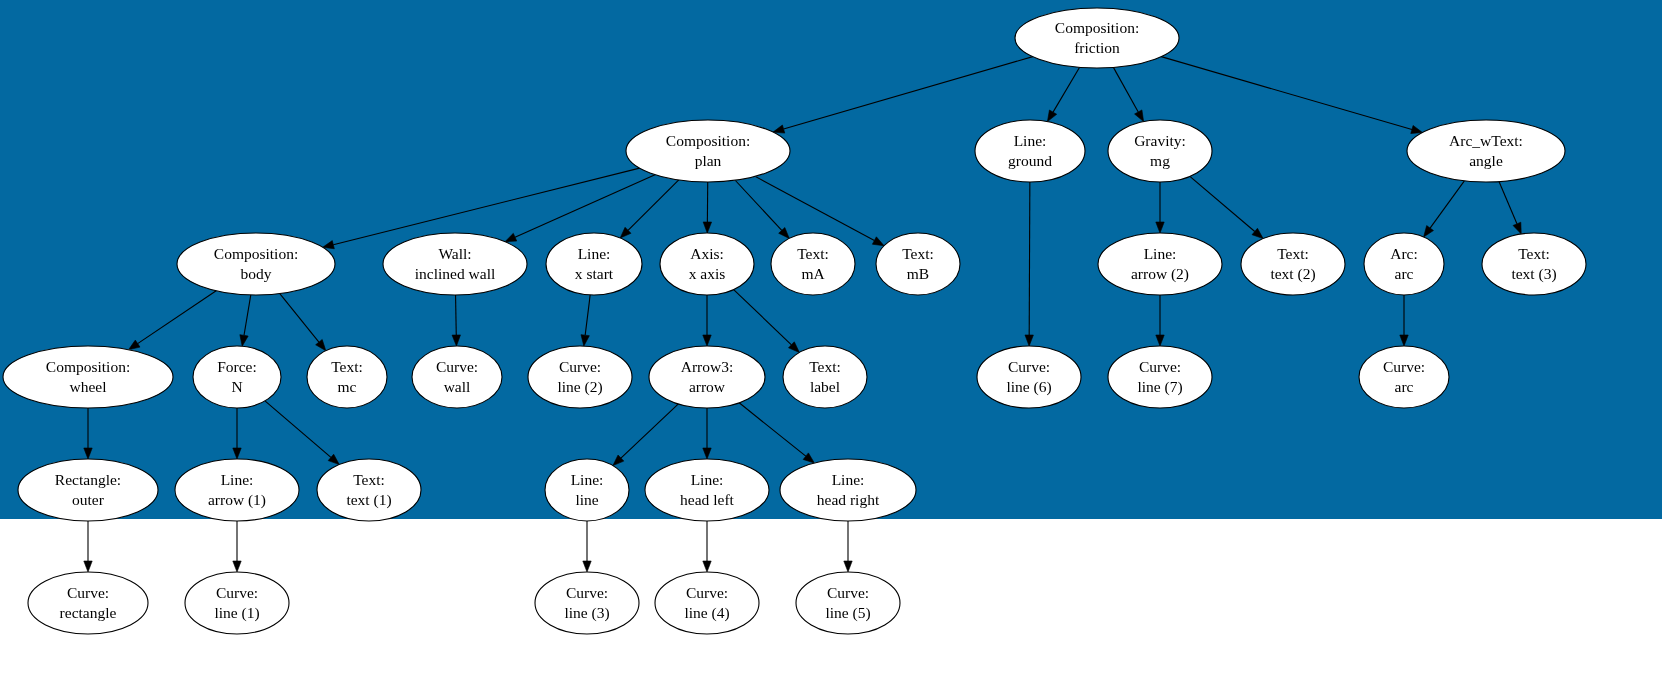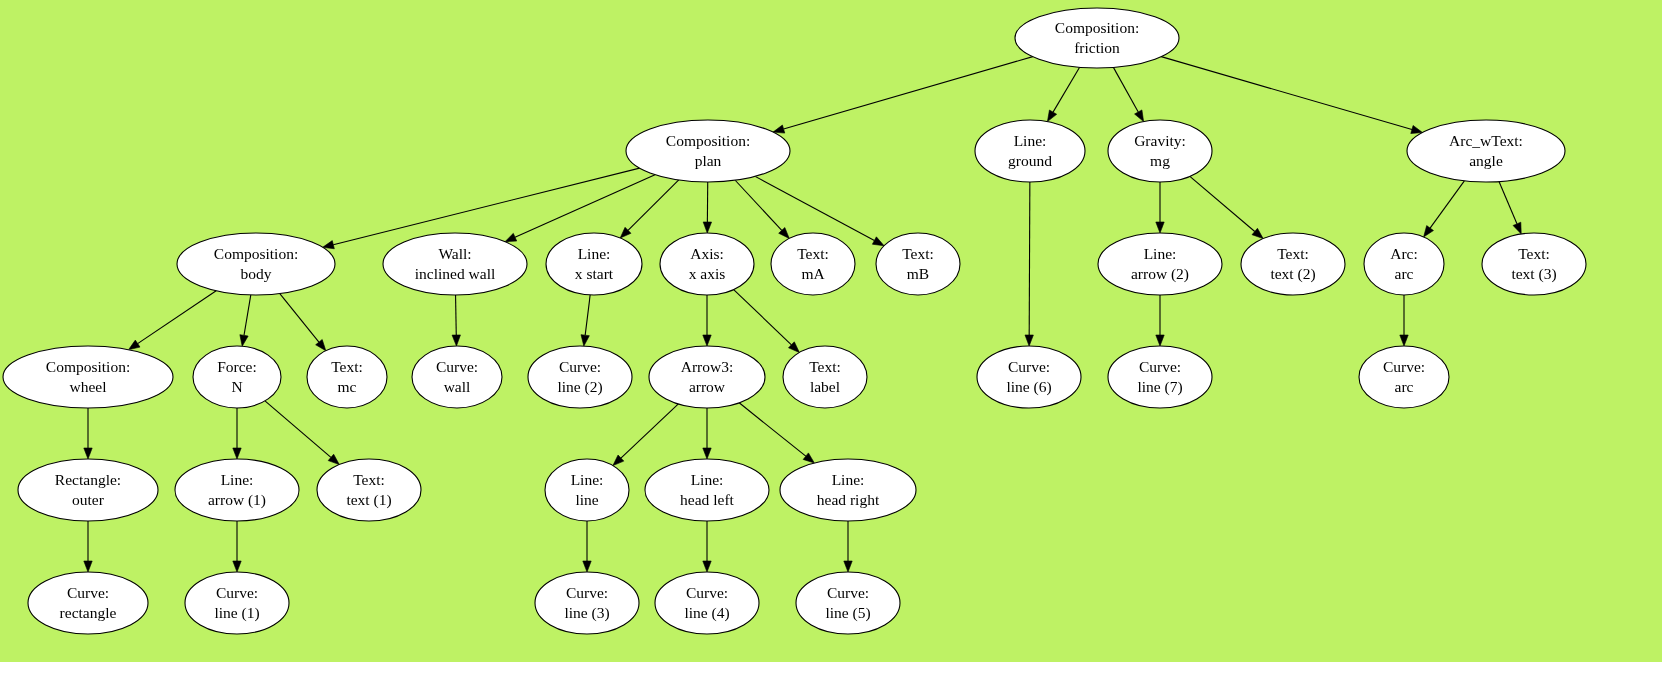--- a/index.html
+++ b/index.html
@@ -9,22 +9,22 @@
   }
   body {
     width: 1662px;
     height: 681px;
     overflow: hidden;
     font-family: "Liberation Serif", "DejaVu Serif", serif;
   }
   #graph-root {
     position: relative;
     width: 1662px;
-    height: 662px;
-    background: #bef264;
+    height: 519px;
+    background: #0369a1;
   }
   svg#graph-canvas {
     display: block;
     width: 1662px;
     height: 681px;
   }
   .node-ellipse {
     fill: #ffffff;
     stroke: #000000;
     stroke-width: 1.1;

